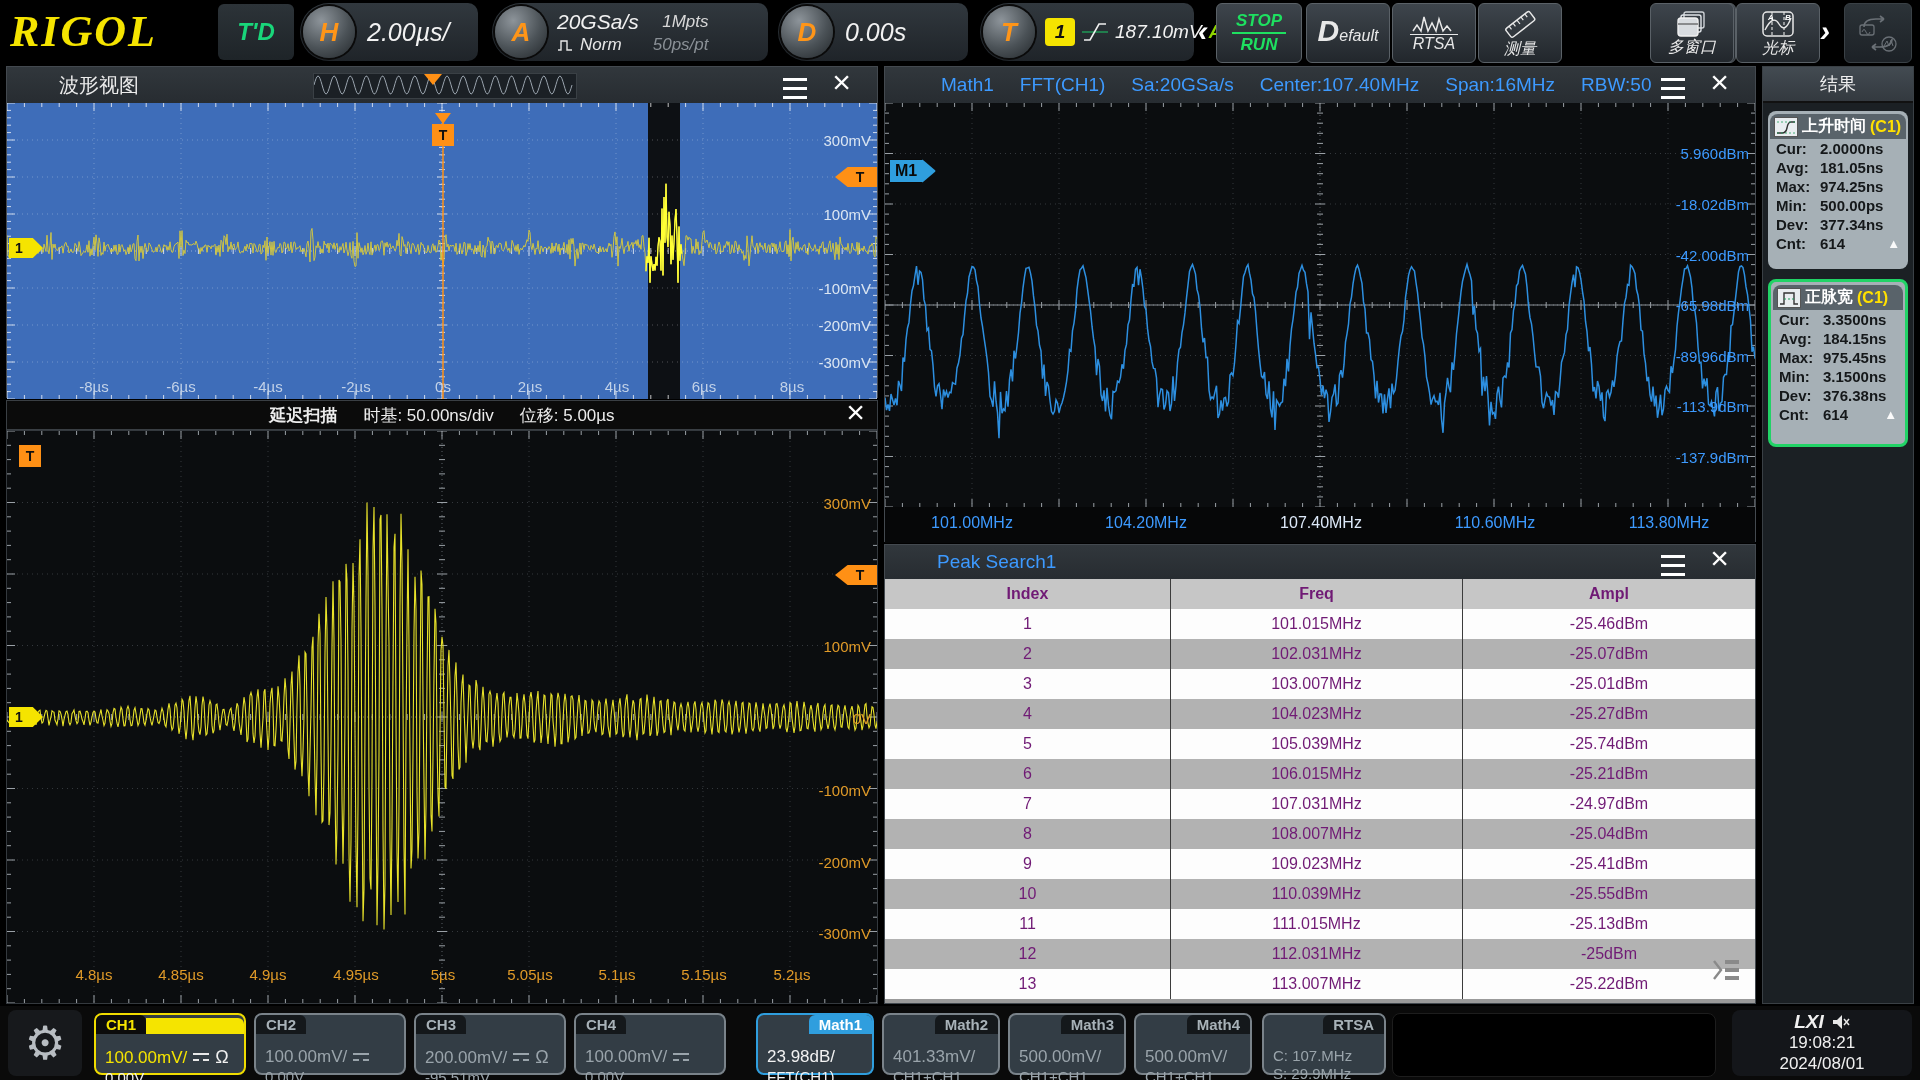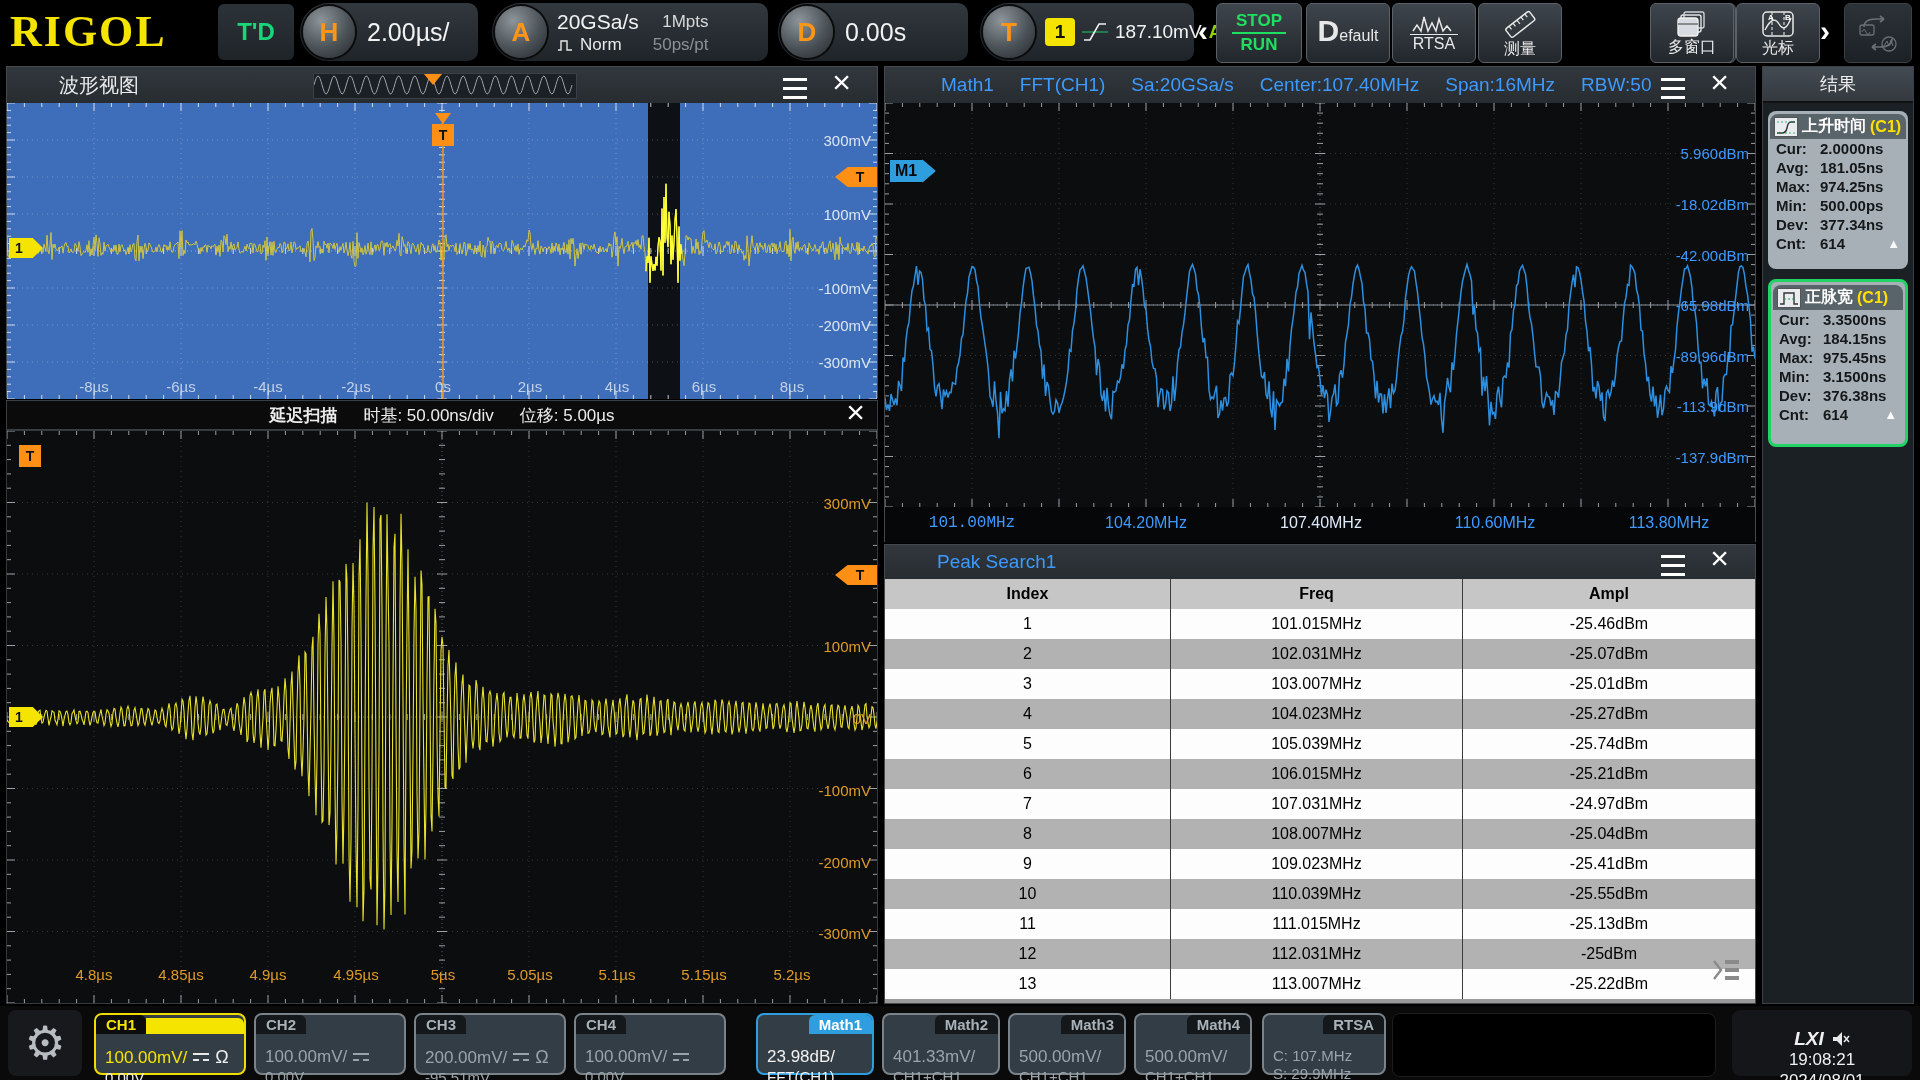--- a/index.html
+++ b/index.html
@@ -1,20 +1,20 @@
 <!DOCTYPE html>
 <html><head>
 <meta charset="utf-8">
 <style>
   html,body{margin:0;padding:0;background:#000;width:1920px;height:1080px;overflow:hidden;
     font-family:"Liberation Sans",sans-serif;-webkit-font-smoothing:antialiased;}
   #app{position:absolute;inset:0;width:1920px;height:1080px;background:#000;}
 
   
-  #topbar{position:absolute;left:0;top:0;width:1664px;height:64px;background:#000;}
+  #topbar{position:absolute;left:0;top:0;width:1664px;height:64px;background:#000;font-style:italic;}
   .logo{position:absolute;left:10px;top:6px;font-family:"Liberation Serif",serif;
     font-weight:bold;font-size:44px;color:#f5e400;letter-spacing:2px;}
   .tstatus{position:absolute;left:218px;top:4px;width:76px;height:56px;border-radius:6px;
     background:linear-gradient(180deg,#2c3338,#1e2428);display:flex;align-items:center;justify-content:center;
     color:#19d67a;font-size:24px;font-weight:bold;}
   .pill{position:absolute;top:3px;height:58px;border-radius:29px 10px 10px 29px;
     background:linear-gradient(180deg,#31383e,#1f2429);display:flex;align-items:center;}
   .pill .knob{position:relative;flex:0 0 52px;height:52px;margin-left:3px;border-radius:50%;
     background:radial-gradient(circle at 35% 28%,#8d949a,#4b5257 55%,#2b3034 90%);
     box-shadow:0 0 0 2px #0a0a0a;display:flex;align-items:center;justify-content:center;
@@ -84,21 +84,21 @@
   #fftHead{display:flex;gap:26px;margin-left:16px;}
   #fftChart{top:36px;height:404px;background:#0b0d0f;}
   #fftXStrip{position:absolute;left:0;right:0;top:440px;height:36px;background:#060708;}
   .fftxlab{top:7px;color:#3d9aff;font-size:16px;}
   .fftylab{color:#3d9aff;font-size:15px;}
 
   
   #peakWin{left:884px;top:544px;width:872px;height:460px;}
   #peakWin .winhead{height:34px;}
   #peakTable{position:absolute;left:0;right:0;top:34px;bottom:0;background:#9a9a9a;overflow:hidden;}
-  .prow{display:flex;height:30px;align-items:center;font-size:16px;color:#000000;}
+  .prow{display:flex;height:30px;align-items:center;font-size:16px;color:#701a75;}
   .prow.head{background:#c6c6c6;font-weight:bold;}
   .prow .c0{width:286px;text-align:center;border-right:1px solid #3c3c3c;box-sizing:border-box;height:100%;
     display:flex;align-items:center;justify-content:center;}
   .prow .c1{width:292px;text-align:center;border-right:1px solid #3c3c3c;box-sizing:border-box;height:100%;
     display:flex;align-items:center;justify-content:center;}
   .prow .c2{flex:1;text-align:center;display:flex;align-items:center;justify-content:center;height:100%;}
   #pageIcon{position:absolute;right:14px;bottom:16px;color:#8a8a8a;}
 
   
   #resPanel{position:absolute;left:1762px;top:66px;width:152px;height:938px;background:#1b2024;
@@ -140,21 +140,21 @@
   #math1 .tab{background:#2f9ede;color:#fff;}
   #math1 .l1,#math1 .l2{color:#f2f2f2;}
   .omega{color:#e8e8e8;font-size:18px;}
   #ch1 .omega{color:#f0f0f0;}
   .dcic{display:inline-block;width:16px;height:11px;position:relative;}
   .dcic::before{content:'';position:absolute;left:0;right:0;top:1px;height:2px;background:currentColor;}
   .dcic::after{content:'';position:absolute;left:0;right:0;top:7px;border-top:2px dashed currentColor;}
   #trigInfo{position:absolute;left:1392px;top:7px;width:322px;height:62px;background:#000;
     border:1px solid #1d1d1d;border-radius:8px;}
   #clockBox{position:absolute;left:1732px;top:4px;width:180px;height:66px;background:#14161a;border-radius:8px;
-    color:#f0f0f0;text-align:center;line-height:21px;font-size:17px;padding-top:18px;box-sizing:border-box;}
+    color:#f0f0f0;text-align:center;line-height:21px;font-size:17px;padding-top:1px;box-sizing:border-box;}
   #lxirow{display:flex;align-items:center;justify-content:center;gap:8px;font-style:italic;font-weight:bold;font-size:19px;}
 </style>
 </head>
 <body>
 
 <div id="app">
 
   <header id="topbar">
     <div class="logo">RIGOL</div>
     <div class="tstatus">T'D</div>
@@ -1235,21 +1235,21 @@
         <span class="aylab fftylab" style="top: 50px;">5.960dBm</span>
         <span class="aylab fftylab" style="top: 101px;">-18.02dBm</span>
         <span class="aylab fftylab" style="top: 152px;">-42.00dBm</span>
         <span class="aylab fftylab" style="top: 202px;">-65.98dBm</span>
         <span class="aylab fftylab" style="top: 253px;">-89.96dBm</span>
         <span class="aylab fftylab" style="top: 303px;">-113.9dBm</span>
         <span class="aylab fftylab" style="top: 354px;">-137.9dBm</span>
         <div class="pent" style="left: 4px; top: 56px; width: 40px; height: 22px; background: rgb(47, 158, 222); color: rgb(10, 10, 10); font-size: 16px; padding-left: 5px; border: 1px solid rgb(10, 10, 10);">M1</div>
       </div>
     <div id="fftXStrip">
-        <span class="axlab fftxlab" style="left: 87px; font-family: Liberation Mono, monospace;">101.00MHz</span>
+        <span class="axlab fftxlab" style="left: 87px;">101.00MHz</span>
         <span class="axlab fftxlab" style="left: 261px;">104.20MHz</span>
         <span class="axlab fftxlab" style="left: 436px; color: rgb(220, 232, 248);">107.40MHz</span>
         <span class="axlab fftxlab" style="left: 610px;">110.60MHz</span>
         <span class="axlab fftxlab" style="left: 784px;">113.80MHz</span>
       </div>
   </div>
 
   <div class="win" id="peakWin">
     <div class="winhead">
       <span class="bluetitle" style="margin-left:12px;">Peak Search1</span>

